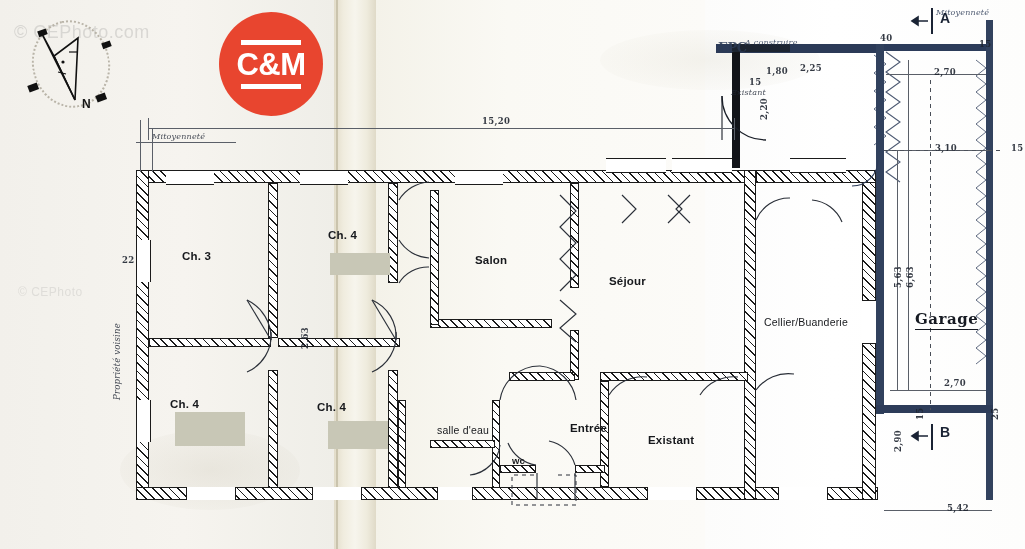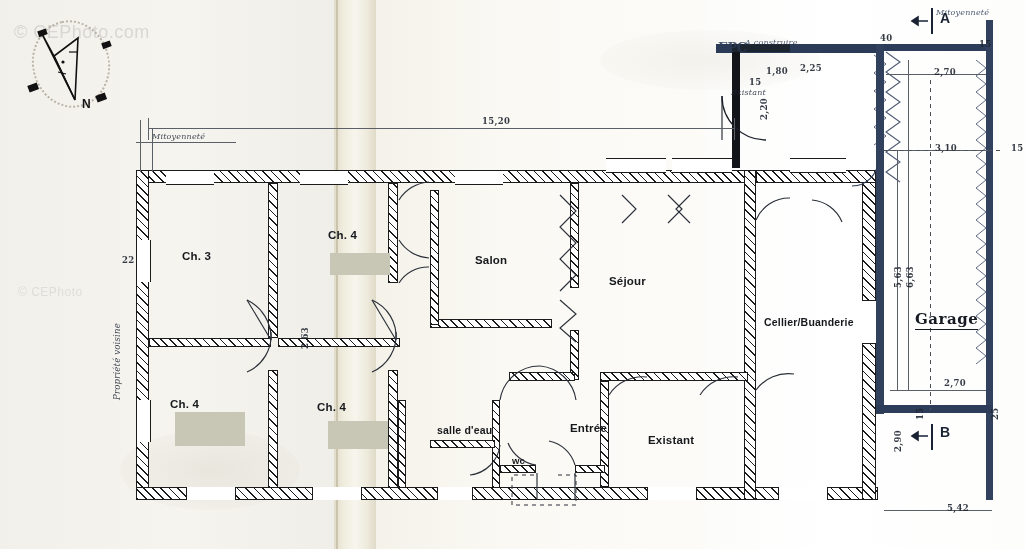--- a/index.html
+++ b/index.html
@@ -74,21 +74,21 @@
   }
 
   
   .room-label{
     position:absolute;
     font-family:"Liberation Sans",sans-serif;
     font-size:11.5px;color:#16181c;white-space:nowrap;
     font-weight:600;
     letter-spacing:0.2px;
   }
-  .room-label.sm{font-size:10.5px;font-weight:700;text-align:right;}
+  .room-label.sm{font-size:10.5px;font-weight:400;text-align:right;}
   .room-label.xs{font-size:9.5px;font-weight:700;}
 
   
   .hand{
     position:absolute;
     font-family:"DejaVu Serif",serif;
     font-style:italic;
     color:#232a38;
     white-space:nowrap;
     font-size:8px;
@@ -210,20 +210,25 @@
       <rect x="18" y="18" width="9" height="6" fill="#111" transform="rotate(-20 22 21)"></rect>
       <rect x="82" y="30" width="9" height="6" fill="#111" transform="rotate(-20 86 33)"></rect>
       <rect x="8" y="72" width="10" height="7" fill="#111" transform="rotate(-20 13 75)"></rect>
       <rect x="76" y="82" width="10" height="7" fill="#111" transform="rotate(-20 81 85)"></rect>
       <line x1="49" y1="40" x2="57" y2="40" stroke="#111" stroke-width="1.2"></line>
       <line x1="38" y1="60" x2="46" y2="62" stroke="#111" stroke-width="1.2"></line>
     </svg>
     <div class="north-letter">N</div>
   </div>
 
+  <div class="logo">
+    <div class="bar"></div>
+    <div class="txt">C&amp;M</div>
+    <div class="bar"></div>
+  </div>
 
 
   <div class="wall" style="left:136px;top:170px;width:620px;height:13px;"></div>
 
   <div class="wall" style="left:136px;top:170px;width:13px;height:330px;"></div>
 
   <div class="wall" style="left:136px;top:487px;width:742px;height:13px;"></div>
 
   <div class="wall" style="left:862px;top:170px;width:14px;height:330px;"></div>
 

